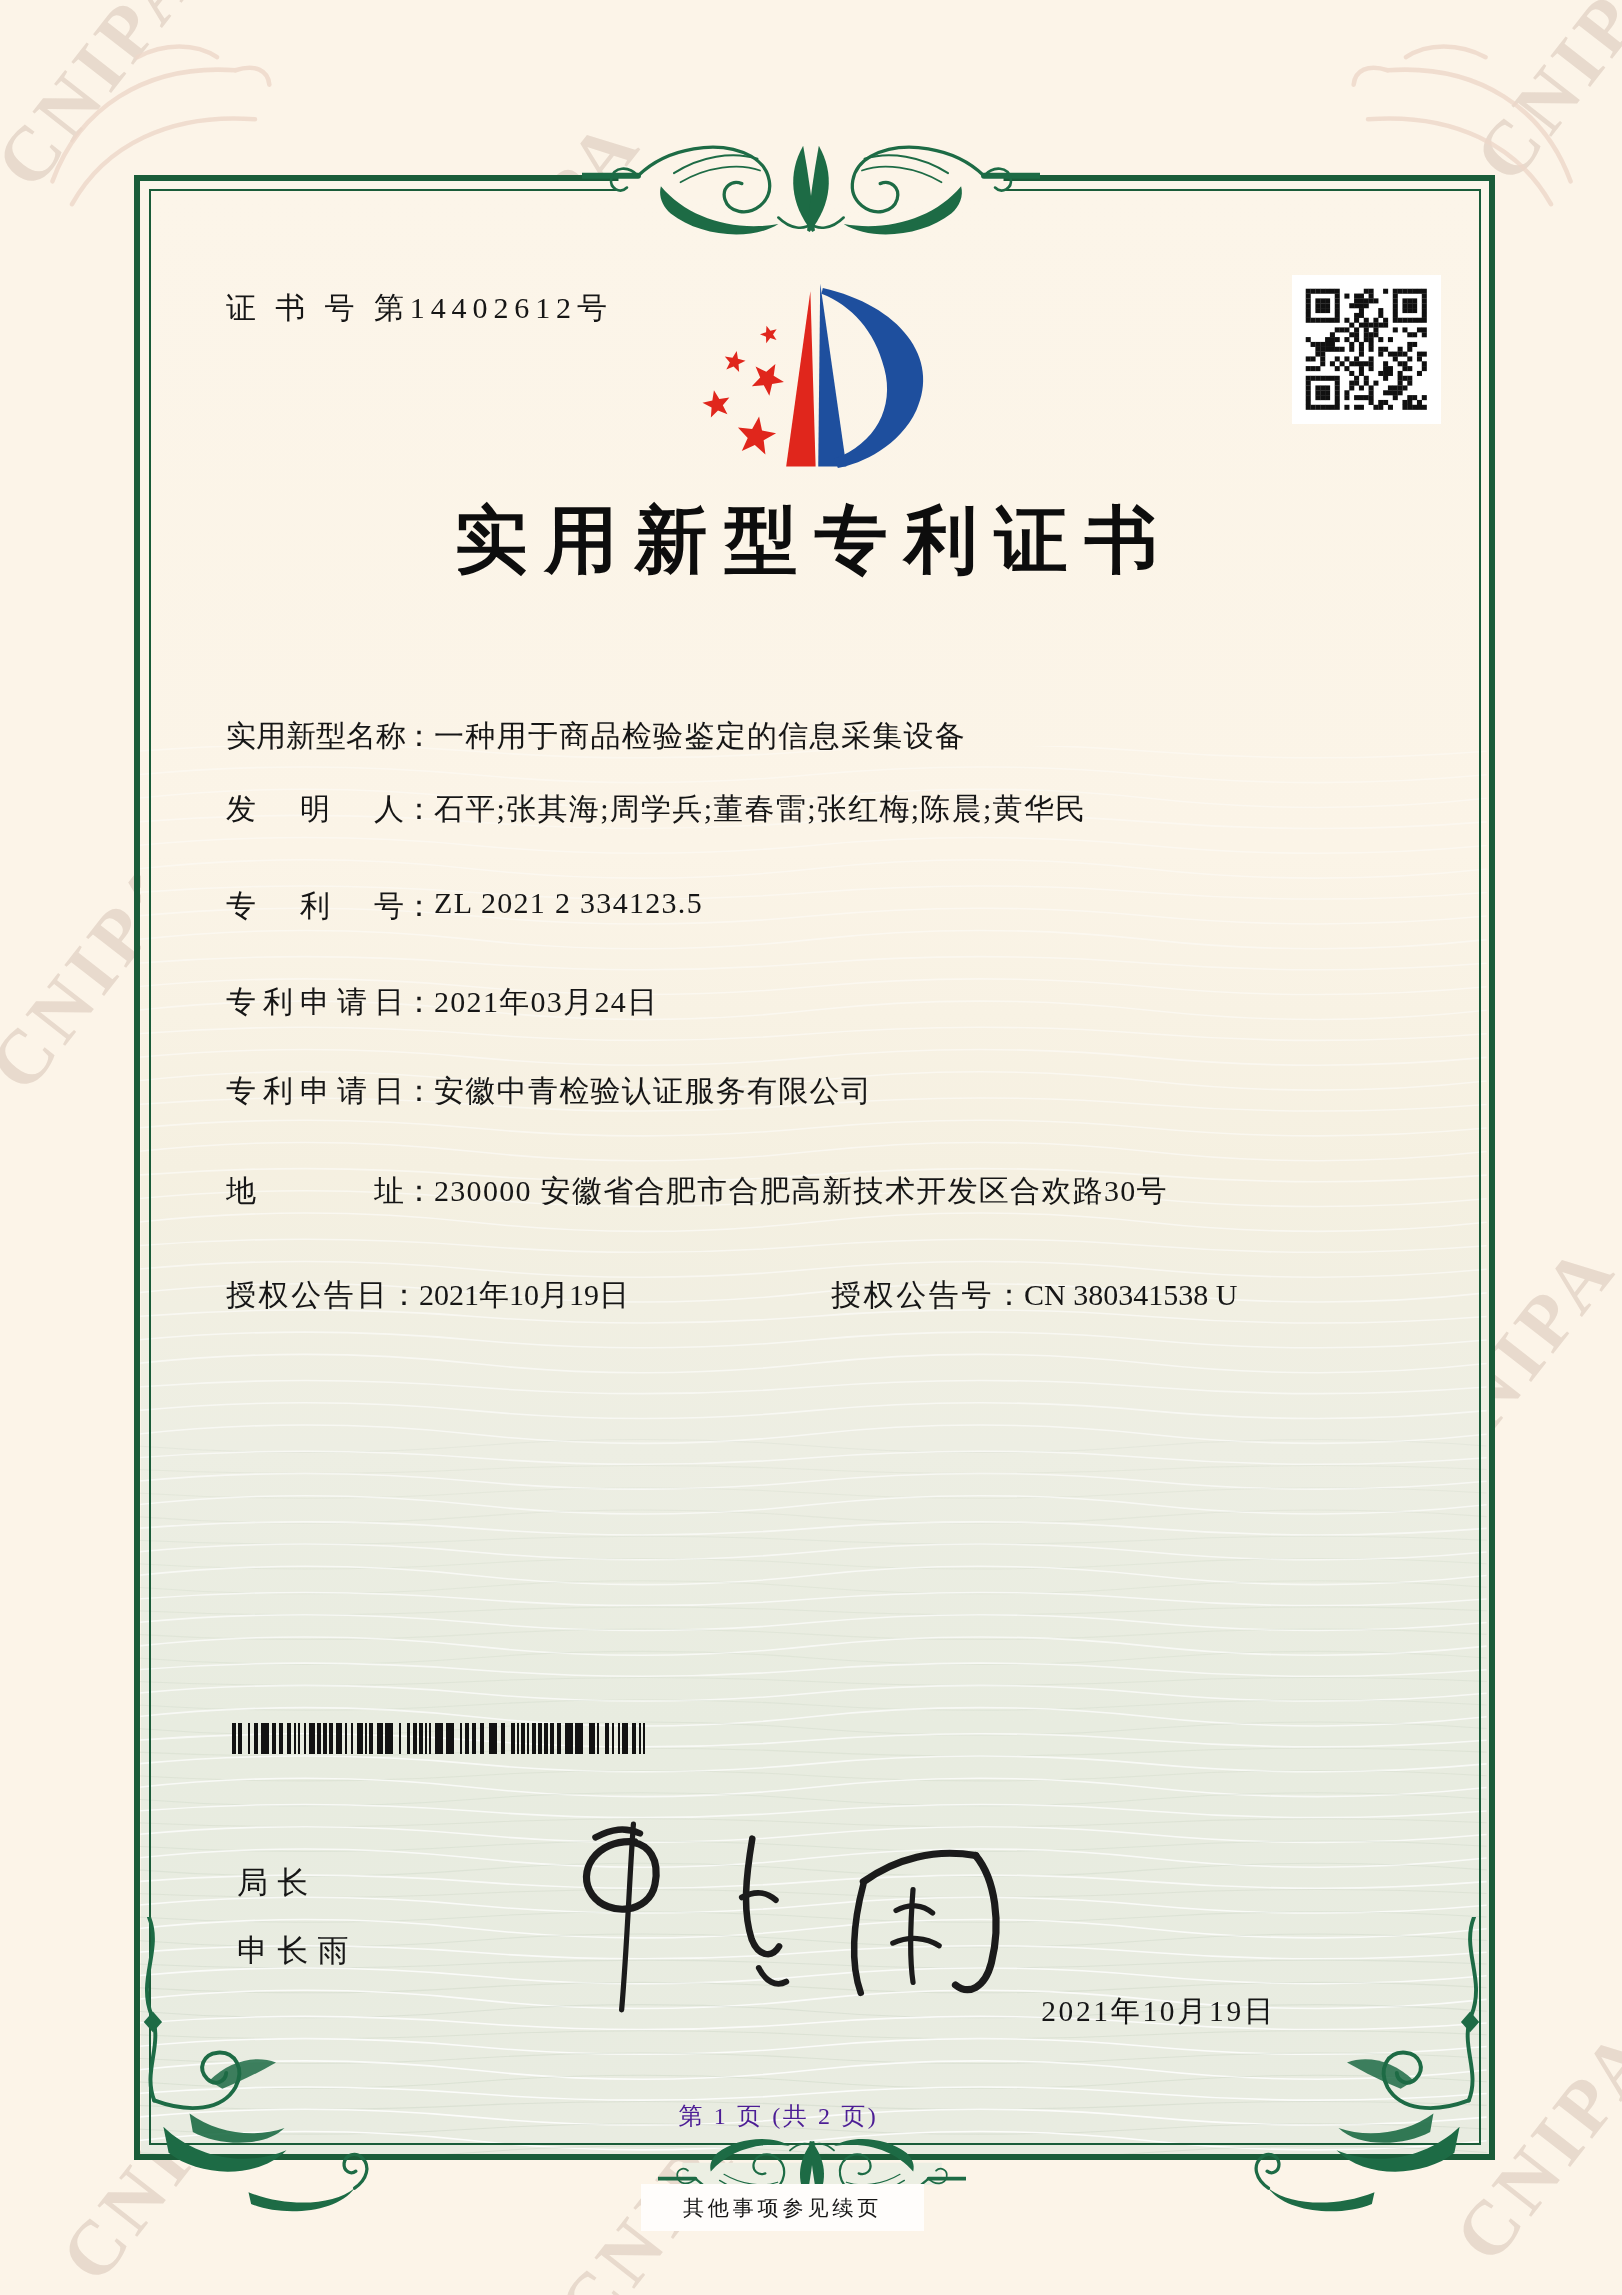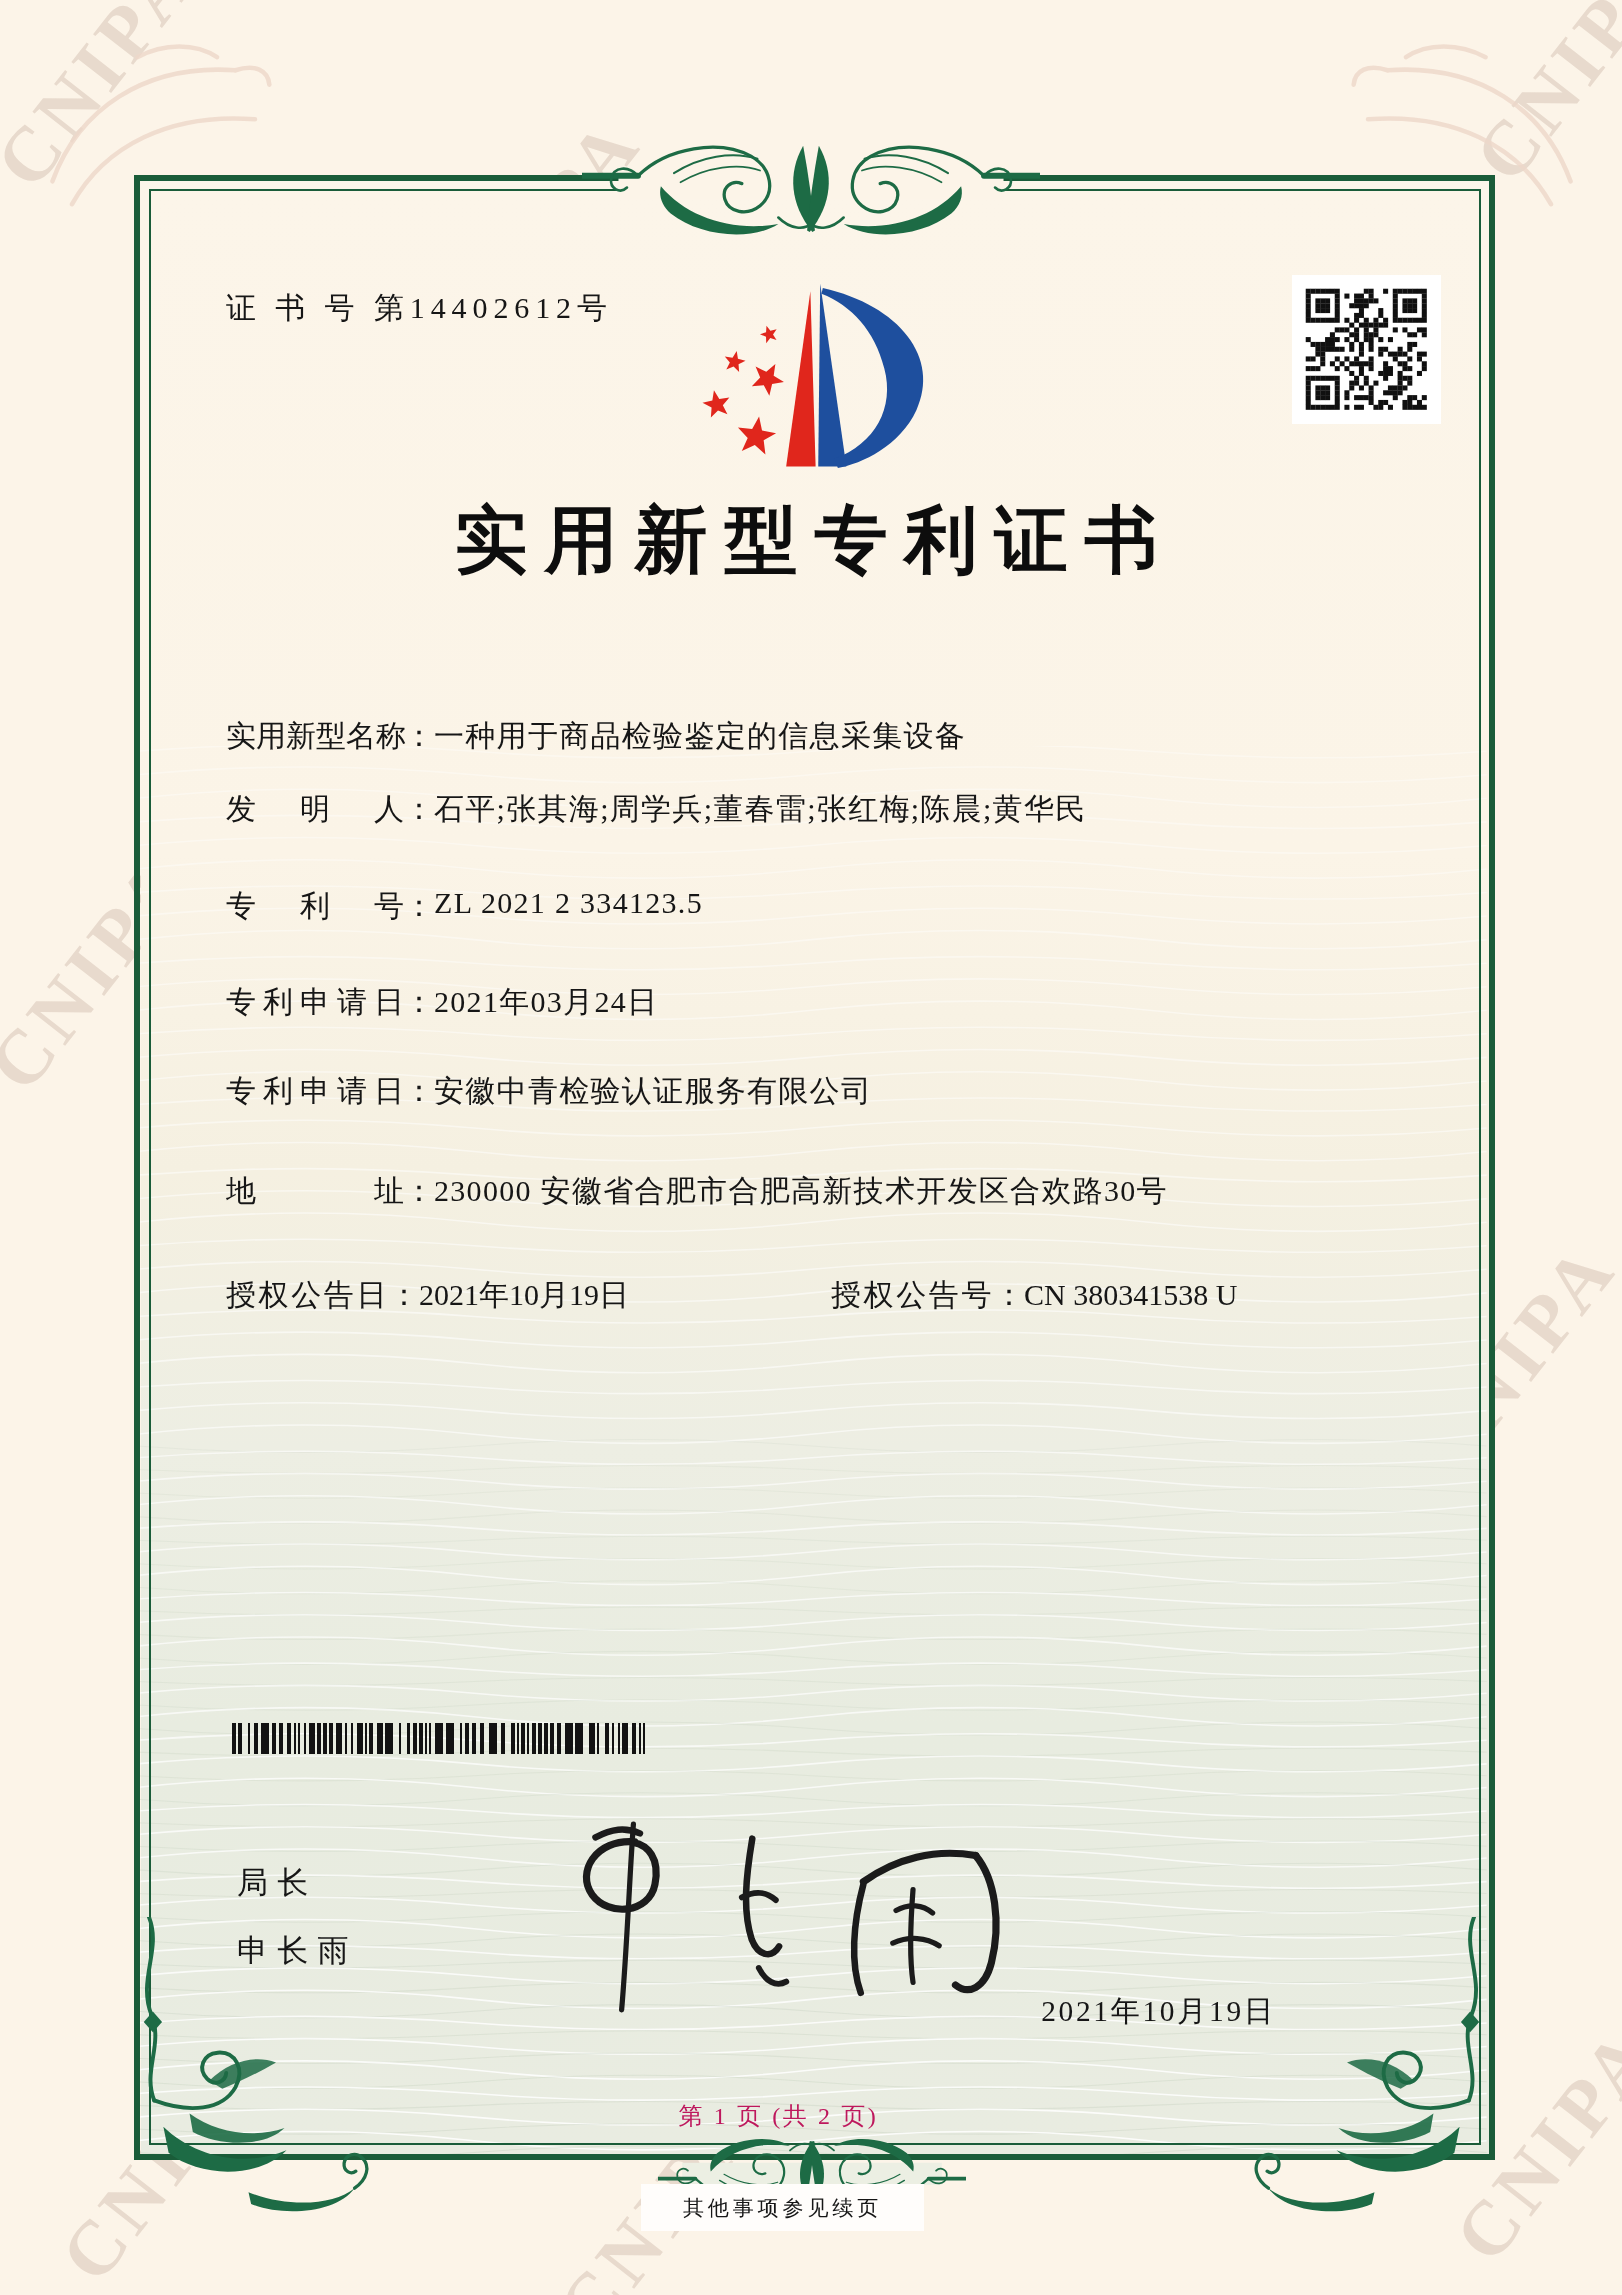--- a/index.html
+++ b/index.html
@@ -64,21 +64,21 @@
   }
   
   .sig-title{position:absolute;left:237px;top:1862px;font-size:31px;letter-spacing:9.2px;}
   .sig-name{position:absolute;left:237px;top:1930px;font-size:31px;letter-spacing:9.2px;}
   .issue-date{
     position:absolute;left:962px;top:1992px;width:393px;text-align:center;
     font-size:29.4px;letter-spacing:2.6px;
   }
   .page-info{
     position:absolute;left:134px;top:2100px;width:1289px;text-align:center;
-    font-size:24px;letter-spacing:2.6px;color:#be185d;
+    font-size:24px;letter-spacing:2.6px;color:#4c1d95;
   }
   .footer-band{
     position:absolute;left:641px;top:2184px;width:283px;height:47px;background:#fffdfb;
     display:flex;align-items:center;justify-content:center;
   }
   .footer-band span{font-size:21px;letter-spacing:3.9px;}
   svg{display:block;}
 </style>
 </head>
 <body>

